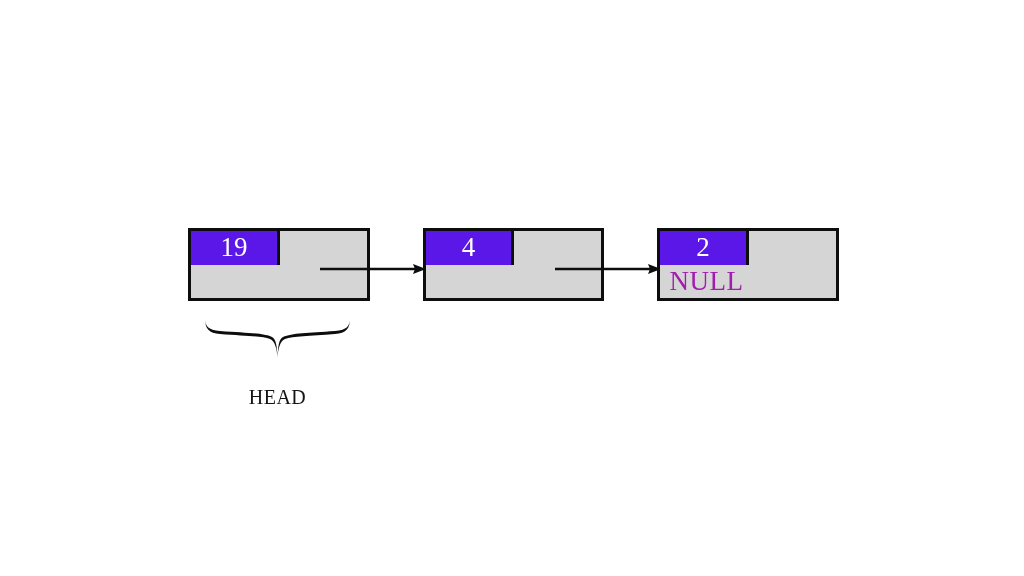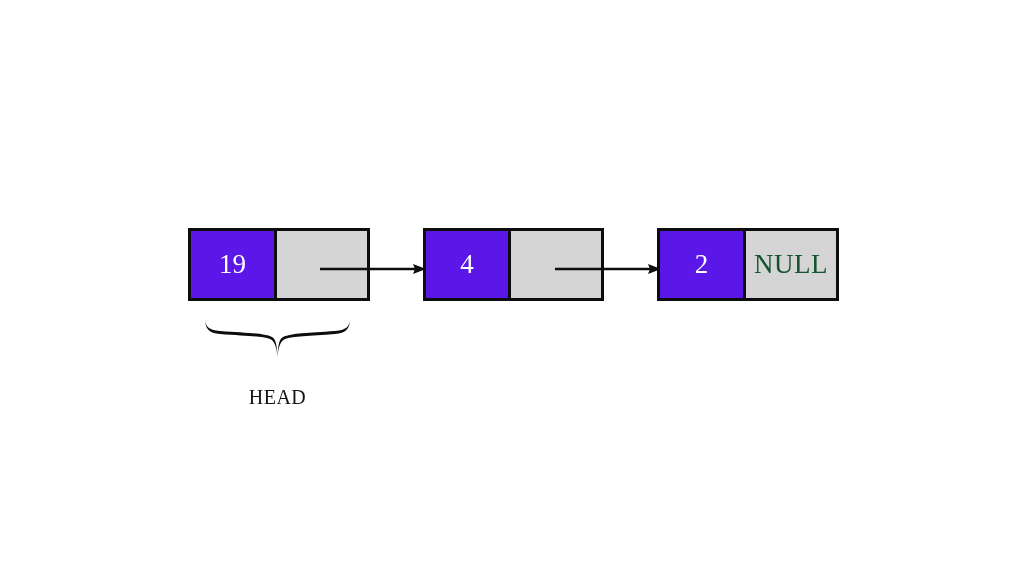--- a/index.html
+++ b/index.html
@@ -24,40 +24,41 @@
     height: 576px;
   }
 
   
   .node {
     position: absolute;
     display: flex;
     box-sizing: border-box;
     border: 3px solid #0d0d0d;
     background: #d5d5d5;
+    flex-direction: column;
   }
   .cell {
     box-sizing: border-box;
     display: flex;
     align-items: center;
     justify-content: center;
     height: 100%;
     font-family: "Liberation Serif", "DejaVu Serif", serif;
     line-height: 1;
     user-select: none;
   }
   .cell-data {
     background: #5b17e8;
     color: #ffffff;
     font-size: 27px;
     border-right: 3px solid #0d0d0d;
   }
   .cell-next {
     background: #d5d5d5;
-    color: #14532d;
+    color: #a21caf;
     font-size: 27px;
   }
   .cell-null {
     letter-spacing: 0.5px;
     font-size: 27px;
   }
 
   
   #node-1 { left: 188px; top: 228px; width: 182px; height: 73px; }
   #node-1 .cell-data { width: 89px; }

